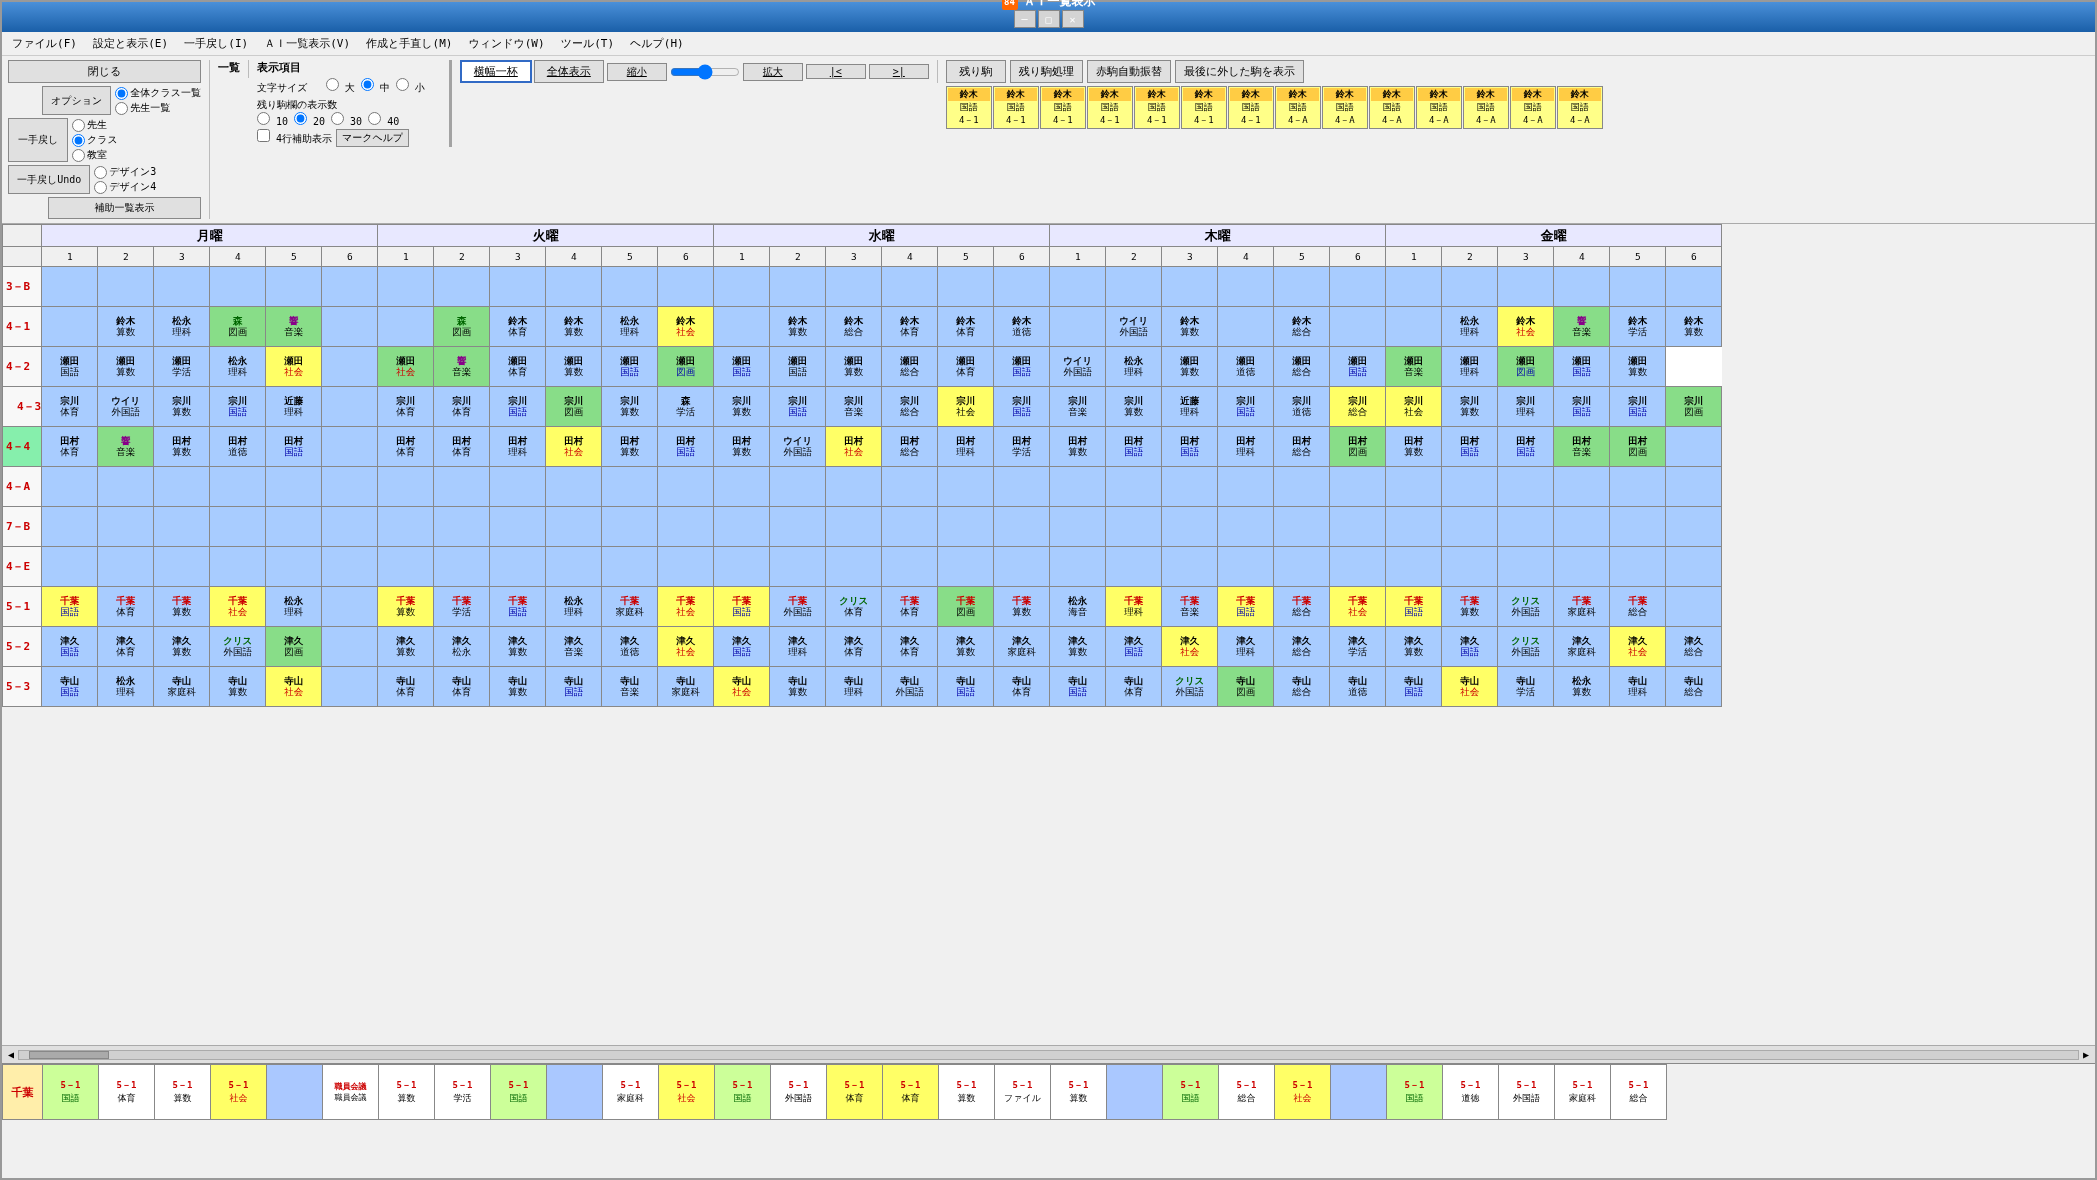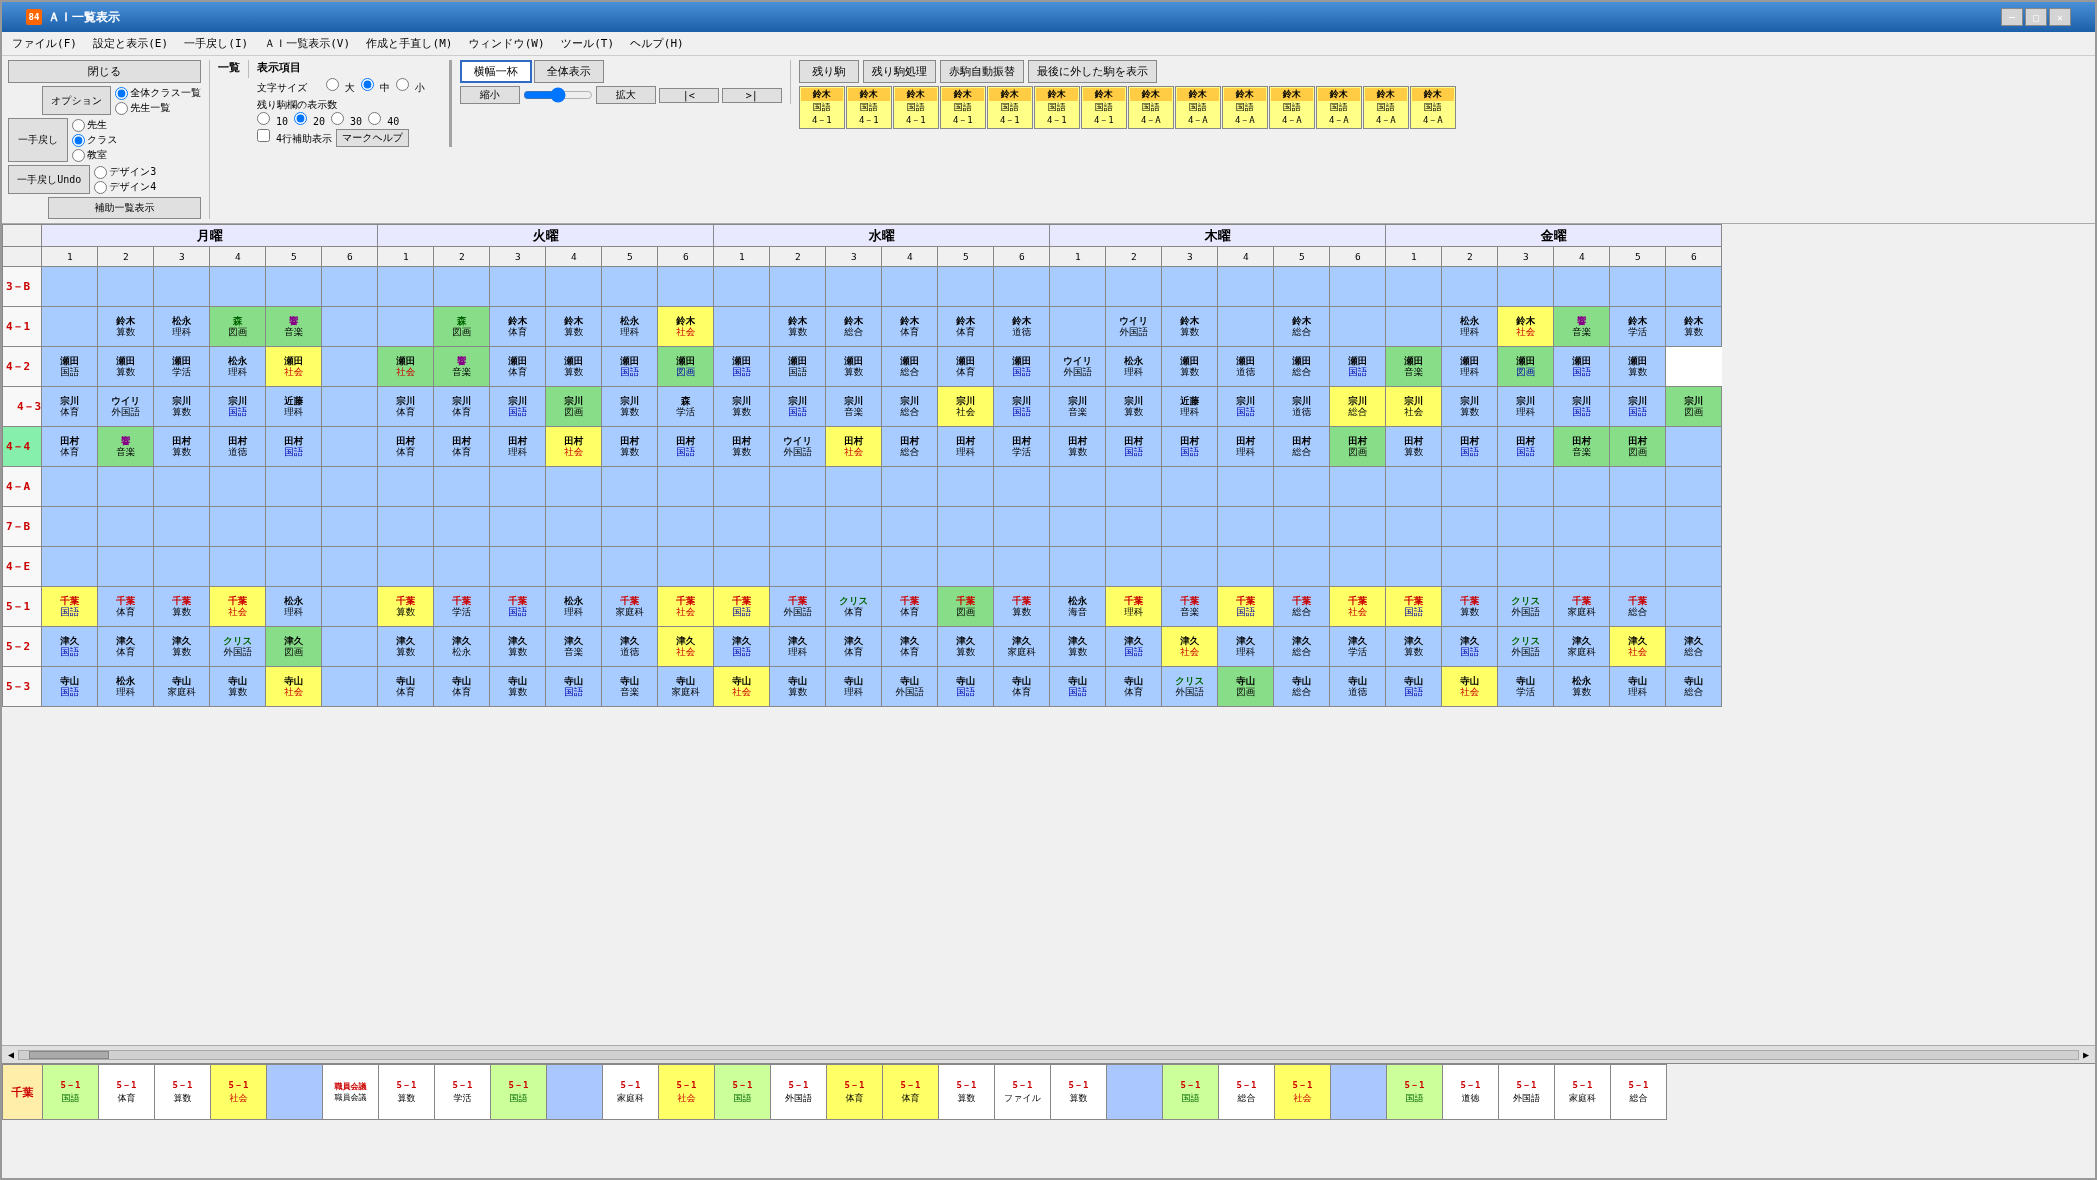--- a/index.html
+++ b/index.html
@@ -1,21 +1,21 @@
 <!DOCTYPE html>
 <html><head>
   <meta charset="utf-8">
   <style>
     * { box-sizing: border-box; margin: 0; padding: 0; }
     body { font-family: 'MS Gothic', 'Meiryo', monospace; font-size: 11px; background: #c0c0c0; overflow: hidden; }
     
     .window { width: 2097px; height: 1180px; background: #f0f0f0; border: 2px solid #999; display: flex; flex-direction: column; }
     
     
-    .title-bar { background: linear-gradient(to bottom, #4a90d9, #1a5fa8); color: white; padding: 4px 24px; display: flex; align-items: center; justify-content: space-between; height: 30px; }
+    .title-bar { background: linear-gradient(to bottom, #4a90d9, #1a5fa8); color: white; padding: 4px 24px; display: flex; align-items: center; justify-content: flex-end; height: 30px; flex-direction: column; }
     .title-bar-left { display: flex; align-items: center; gap: 6px; }
     .title-icon { width: 16px; height: 16px; background: #ff6600; border-radius: 2px; display: flex; align-items: center; justify-content: center; color: white; font-size: 9px; font-weight: bold; }
     .title-text { font-size: 12px; font-weight: bold; }
     .title-buttons { display: flex; gap: 2px; }
     .title-btn { width: 22px; height: 18px; background: #d4d4d4; border: 1px solid #888; display: flex; align-items: center; justify-content: center; cursor: pointer; font-size: 10px; }
     
     
     .menu-bar { background: #f0f0f0; padding: 2px 4px; display: flex; gap: 4px; border-bottom: 1px solid #ccc; height: 24px; align-items: center; }
     .menu-item { padding: 2px 6px; cursor: pointer; font-size: 11px; }
     
@@ -133,21 +133,21 @@
           <label><input type="radio" name="nokoricount" checked="" style=""> 20</label>
           <label><input type="radio" name="nokoricount" style=""> 30</label>
           <label><input type="radio" name="nokoricount" style=""> 40</label>
         </div>
         <div style="margin-top:2px; display:flex; gap:4px; font-size:10px;">
           <label><input type="checkbox" style=""> 4行補助表示</label>
           <button class="btn" style="padding:1px 5px;font-size:10px;">マークヘルプ</button>
         </div>
       </div>
 
-      <div style="display:flex; flex-direction:column; gap:3px; border-right:1px solid #bbb; padding-right:8px;">
+      <div style="display:flex; gap:3px; border-right:1px solid #bbb; padding-right:8px;text-decoration:underline;">
         <div style="display:flex; gap:2px;">
           <button class="btn btn-active" style="padding:2px 12px;">横幅一杯</button>
           <button class="btn" style="padding:2px 12px;">全体表示</button>
         </div>
         <div style="display:flex; align-items:center; gap:3px;">
           <button class="btn" style="padding:1px 6px; font-size:10px;">縮小</button>
           <input type="range" style="width: 70px;" value="50">
           <button class="btn" style="padding:1px 6px; font-size:10px;">拡大</button>
           <button class="btn" style="padding:1px 4px; font-size:10px;">|&lt;</button>
           <button class="btn" style="padding:1px 4px; font-size:10px;">&gt;|</button>

